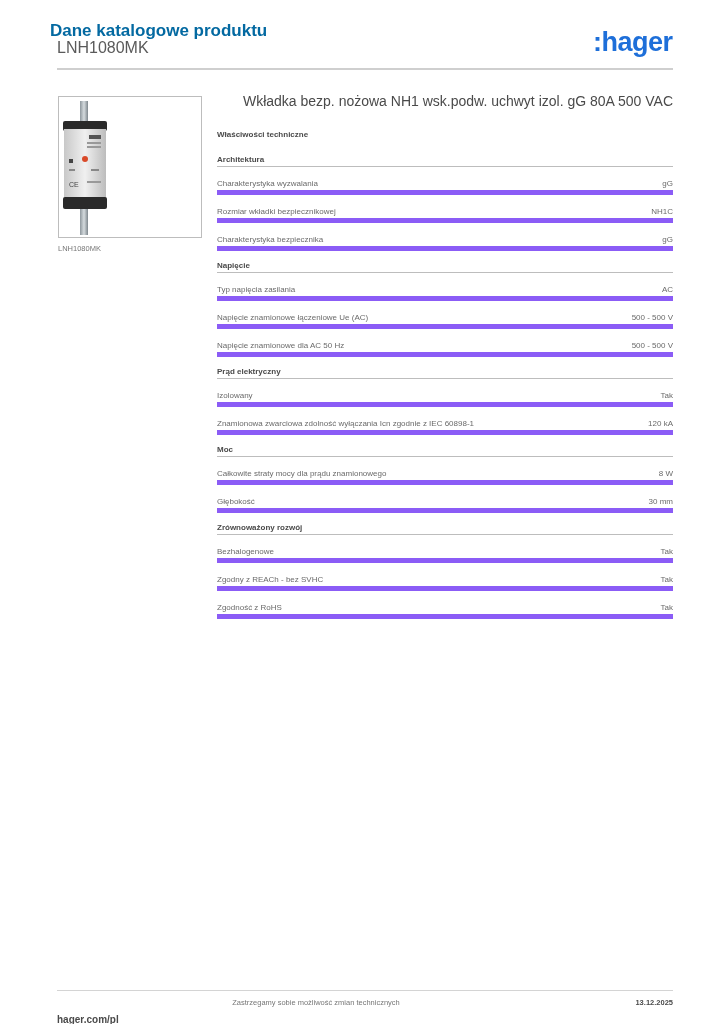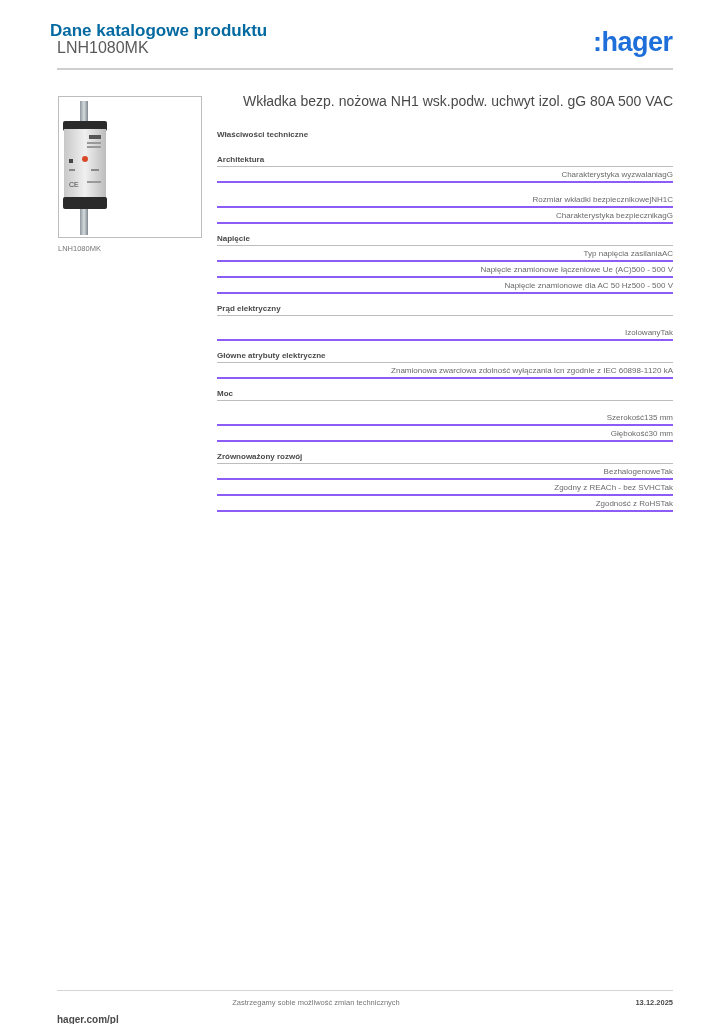--- a/index.html
+++ b/index.html
@@ -40,23 +40,23 @@
     .props-title {
       margin-top: 20px; font-size: 8px; font-weight: bold; color: #4a4a4a; line-height: 12px;
       margin-bottom: 13px;
     }
     .section { margin-bottom: 9px; }
     .section-title {
       font-size: 8px; font-weight: bold; color: #4a4a4a; line-height: 11px;
       border-bottom: 1px solid #bdbdbd; padding-bottom: 1px;
     }
     .row {
-      display: flex; justify-content: flex-end;
+      display: flex; justify-content: space-between;
       font-size: 8px; color: #6a6a6a; line-height: 13px; height: 13px;
-      border-bottom: 2px solid #8b5cf6; padding-top: 1px;
+      border-bottom: 5px solid #8b5cf6; padding-top: 1px; margin-top: 9px;
     }
     .footer-rule {
       position: absolute; left: 57px; top: 990px; width: 616px; height: 1px; background: #d4d4d4;
     }
     .footer-left {
       position: absolute; left: 57px; top: 1014px; font-size: 10px; font-weight: bold; color: #4a4a4a;
     }
     .footer-center {
       position: absolute; left: 0; width: 632px; top: 998px; text-align: center;
       font-size: 7.5px; color: #777;
@@ -146,34 +146,33 @@
       <div class="section">
         <div class="section-title">Prąd elektryczny</div>
       </div>
       <div class="section">
         <div class="row">
           <span>Izolowany</span>
           <span>Tak</span>
         </div>
       </div>
       <div class="section">
-        <div class="section-title">Główne atrybuty elektryczne</div>
         <div class="row">
           <span>Znamionowa zwarciowa zdolność wyłączania Icn zgodnie z IEC 60898-1</span>
           <span>120 kA</span>
         </div>
       </div>
       <div class="section">
         <div class="section-title">Moc</div>
+        <div class="row">
+          <span>Całkowite straty mocy dla prądu znamionowego</span>
+          <span>8 W</span>
+        </div>
       </div>
       <div class="section">
-        <div class="row">
-          <span>Szerokość</span>
-          <span>135 mm</span>
-        </div>
         <div class="row">
           <span>Głębokość</span>
           <span>30 mm</span>
         </div>
       </div>
       <div class="section">
         <div class="section-title">Zrównoważony rozwój</div>
         <div class="row">
           <span>Bezhalogenowe</span>
           <span>Tak</span>

